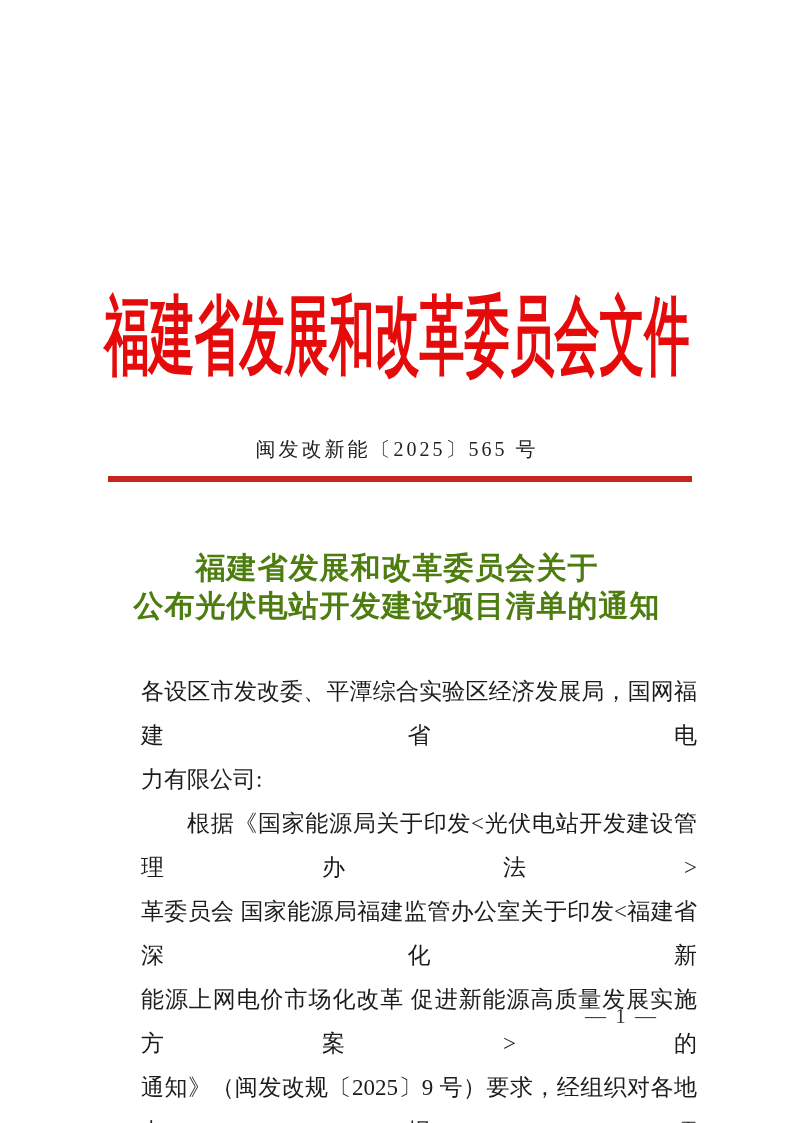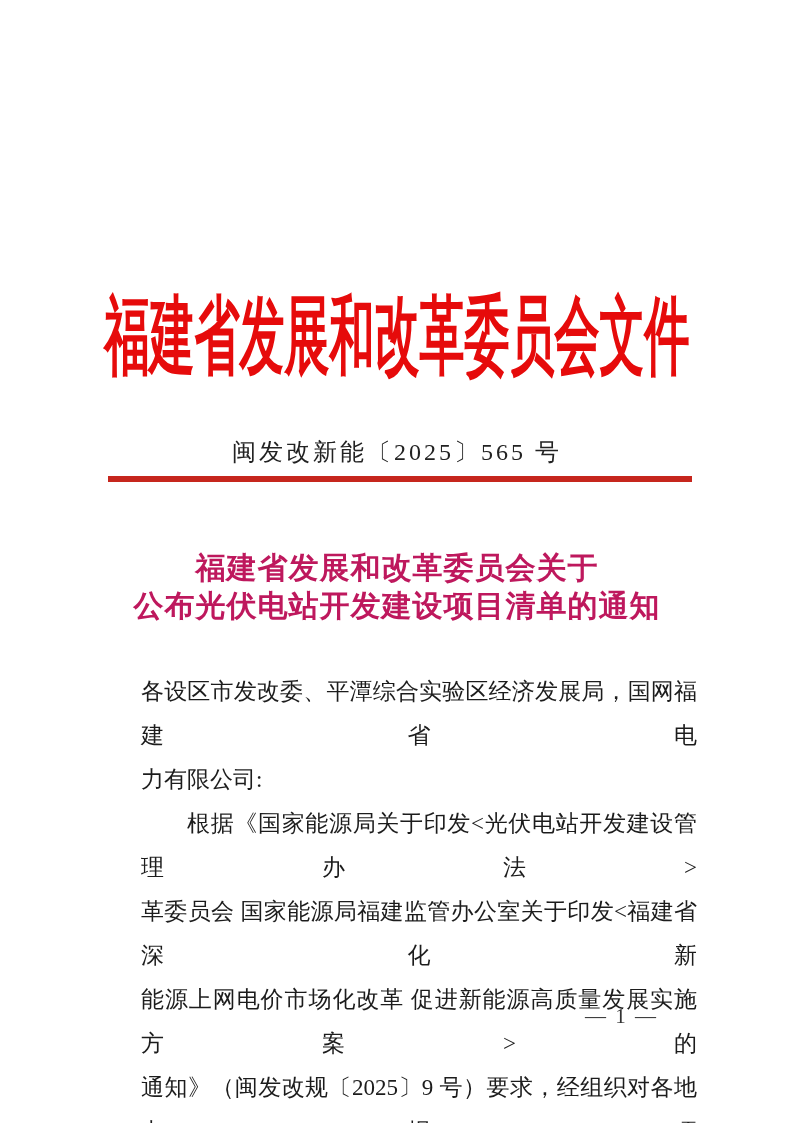--- a/index.html
+++ b/index.html
@@ -11,30 +11,30 @@
     color:#1c1c1c;
   }
   .red-header {
     position:absolute; top:279px; left:0; width:794px;
     text-align:center; white-space:nowrap;
     font-size:45px; font-weight:bold;
     transform:scaleY(1.9); transform-origin:center top;
   }
   .doc-number {
     position:absolute; top:436px; left:0; width:794px;
-    text-align:center; font-size:24px; letter-spacing:3px; color:#222222;
+    text-align:center; font-size:20px; letter-spacing:3px; color:#222222;
   }
   .red-rule {
     position:absolute; top:476px; left:108px; width:584px; height:6px;
     background:#c6261d;
   }
   .doc-title {
     position:absolute; top:549px; left:0; width:794px;
     text-align:center; font-weight:bold; font-size:30px;
-    line-height:37.5px; letter-spacing:1px; color:#be185d;
+    line-height:37.5px; letter-spacing:1px; color:#4d7c0f;
   }
   .body-block {
     position:absolute; top:670px; left:97px; width:600px;
     font-size:23px; color:#1c1c1c;
   }
   .bline {
     line-height:44px;
     text-align:justify;
     text-align-last:justify;
     margin-left:44px;

